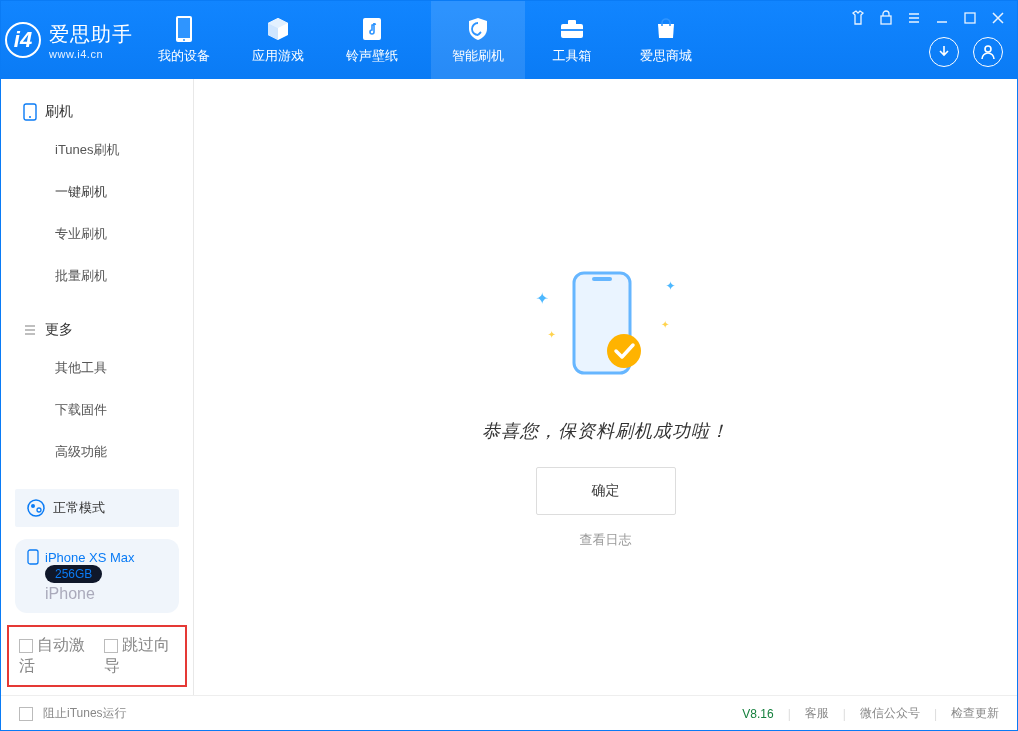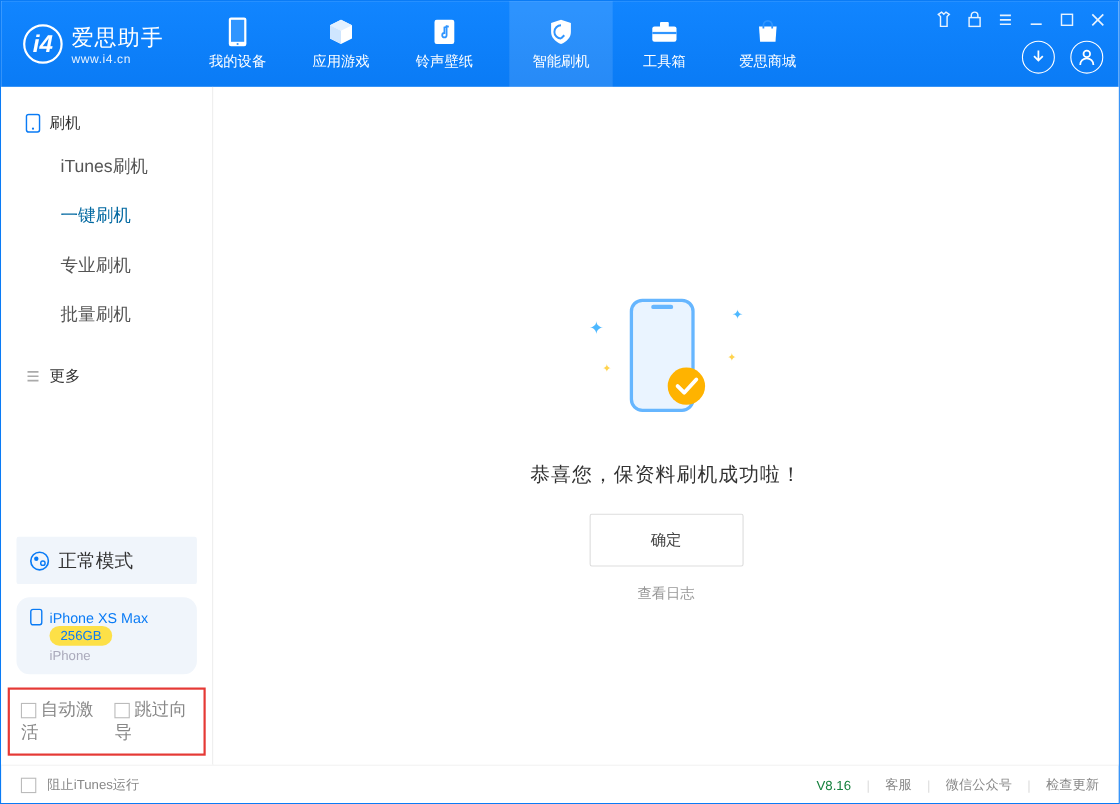--- a/index.html
+++ b/index.html
@@ -1,53 +1,53 @@
 <!DOCTYPE html>
 <html><head>
 <meta charset="utf-8">
 <style>
 * { margin:0; padding:0; box-sizing:border-box; font-family:"Microsoft YaHei","PingFang SC",sans-serif; }
 body { background:#fff; width:1018px; height:731px; position:relative; overflow:hidden; border:1px solid #0a7bf5; }
 
 .header { height:78px; background:linear-gradient(to bottom,#1185ff,#0a7bf5); display:flex; align-items:center; color:#fff; position:relative; }
-.logo-block { display:flex; align-items:center; padding:0 20px; gap:8px; }
+.logo-block { display:flex; align-items:center; padding:0 4px; gap:8px; }
 .logo-circle { width:36px; height:36px; border-radius:50%; border:2.5px solid #fff; display:flex; align-items:center; justify-content:center; font-weight:bold; font-size:22px; font-style:italic; }
 .logo-text { display:flex; flex-direction:column; }
 .logo-main { font-size:20px; font-weight:500; letter-spacing:1px; }
 .logo-sub { font-size:11px; opacity:0.9; letter-spacing:0.5px; }
 .nav-tabs { display:flex; height:100%; }
 .nav-tab { width:94px; display:flex; flex-direction:column; align-items:center; justify-content:center; gap:4px; cursor:pointer; color:#fff; font-size:13px; position:relative; }
 .nav-tab.active { background:rgba(255,255,255,0.12);margin-left:12px; }
 .nav-tab .icon { width:28px; height:28px; display:flex; align-items:center; justify-content:center; }
 .header-right { position:absolute; right:10px; top:8px; display:flex; gap:10px; }
 .hr-icon { width:18px; height:18px; cursor:pointer; opacity:0.9; display:flex; align-items:center; justify-content:center; }
 .header-right2 { position:absolute; right:14px; bottom:12px; display:flex; gap:14px; }
 .hr2-icon { width:30px; height:30px; border:1.8px solid #fff; border-radius:50%; display:flex; align-items:center; justify-content:center; cursor:pointer; }
 
 .body { display:flex; height:616px; }
 .sidebar { width:193px; border-right:1px solid #e8e8e8; background:#fff; position:relative; display:flex; flex-direction:column; }
 .side-section { padding:16px 0 0 0; }
 .side-header { display:flex; align-items:center; gap:8px; padding:8px 22px; font-size:14px; color:#333; font-weight:500; }
 .side-items { }
-.side-item { padding:12px 0 12px 54px; font-size:16px; color:#555; cursor:pointer; }
-.side-item.active { color:#0369a1; }
+.side-item { padding:12px 0 12px 54px; font-size:13px; color:#555; cursor:pointer; }
+.side-item.active { color:#404040; }
 .side-spacer { flex:1; }
-.mode-box { margin:6px 14px; background:#f0f5fb; border-radius:2px; padding:10px 12px; display:flex; align-items:center; gap:8px; font-size:17px; color:#333; }
+.mode-box { margin:6px 14px; background:#f0f5fb; border-radius:2px; padding:10px 12px; display:flex; align-items:center; gap:8px; font-size:13px; color:#333; }
 .device-box { margin:6px 14px 0; background:#f0f5fb; border-radius:12px; padding:10px 12px; font-size:13px; }
 .device-name { color:#0a7bf5; font-weight:500; display:flex; align-items:center; gap:6px; }
-.badge { display:inline-block; background:#fde047; color:#0a7bf5; border-radius:10px; padding:2px 10px; font-size:12px; margin-top:0; margin-left:18px; }
-.device-type { color:#aab; font-size:12px; margin-top:2px; margin-left:18px; }
+.badge { display:inline-block; background:#0f172a; color:#0a7bf5; border-radius:10px; padding:2px 10px; font-size:12px; margin-top:0; margin-left:18px; }
+.device-type { color:#aab; font-size:16px; margin-top:2px; margin-left:18px; }
 .callout { margin:12px 6px 8px; border:2px solid #e53935; padding:8px 10px; display:flex; align-items:center; gap:14px; font-size:16px; color:#888; }
 .cb { width:14px; height:14px; border:1px solid #bbb; display:inline-block; margin-right:4px; vertical-align:middle; }
 
 .main { flex:1; position:relative; background:#fff; display:flex; flex-direction:column; align-items:center; }
 .phone-wrap { margin-top:190px; position:relative; }
 .sparkle { position:absolute; font-size:16px; color:#4db8ff; }
 .phone-svg { display:block; }
-.success-msg { font-size:18px; color:#333; margin-top:40px; letter-spacing:1px; }
+.success-msg { font-size:18px; color:#333; margin-top:40px; letter-spacing:1px;font-style:italic; }
 .ok-btn { margin-top:24px; width:140px; height:48px; border:1px solid #ddd; background:#fff; font-size:14px; color:#444; cursor:pointer; border-radius:2px; }
 .log-link { margin-top:16px; font-size:13px; color:#999; cursor:pointer; }
 
 .footer { height:36px; border-top:1px solid #eee; display:flex; align-items:center; padding:0 18px; font-size:12px; color:#888; }
 .footer .fl { display:flex; align-items:center; gap:6px; }
 .footer .fr { margin-left:auto; display:flex; align-items:center; gap:14px; }
 .footer .ver { color:#15803d; }
 .footer .link { cursor:pointer; }
 .footer .sep { color:#ddd; }
 
@@ -191,20 +191,25 @@
       </div>
     </div>
     <div class="side-section">
       <div class="side-header">
         <span>
             <svg width="14" height="14">
               <path d="M2 3 L12 3 M2 7 L12 7 M2 11 L12 11" stroke="#aaa" stroke-width="1.5"></path>
             </svg>
           </span>
         <span>更多</span>
+      </div>
+      <div class="side-items">
+        <div class="side-item">其他工具</div>
+        <div class="side-item">下载固件</div>
+        <div class="side-item">高级功能</div>
       </div>
     </div>
     <div class="side-spacer"></div>
     <div class="mode-box">
       <span>
           <svg width="18" height="18">
             <circle cx="9" cy="9" r="8" fill="none" stroke="#0a7bf5" stroke-width="1.5"></circle>
             <circle cx="6" cy="7" r="2" fill="#0a7bf5"></circle>
             <circle cx="12" cy="11" r="2" fill="none" stroke="#0a7bf5" stroke-width="1.3"></circle>
           </svg>

